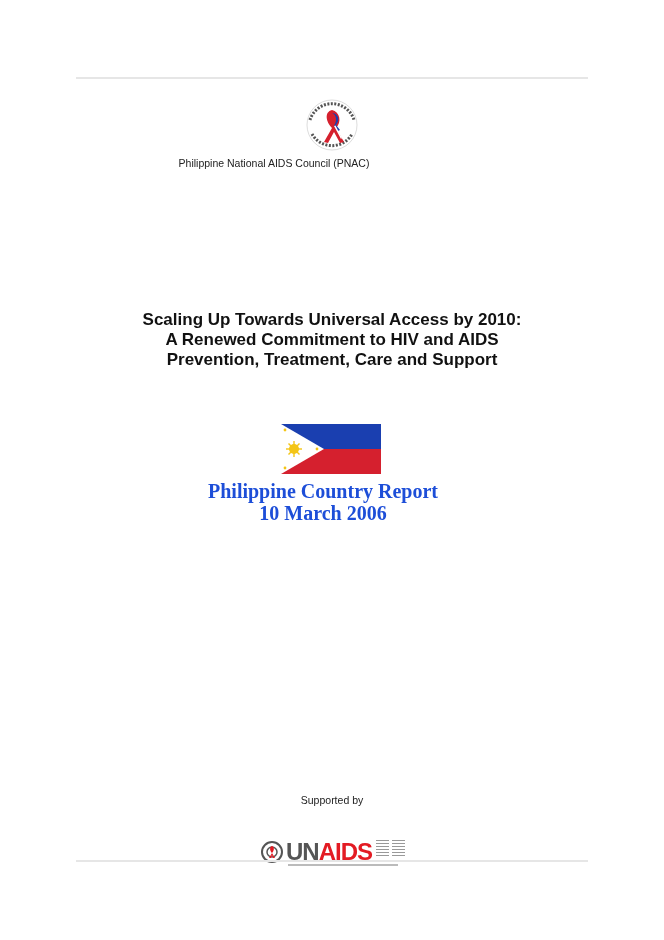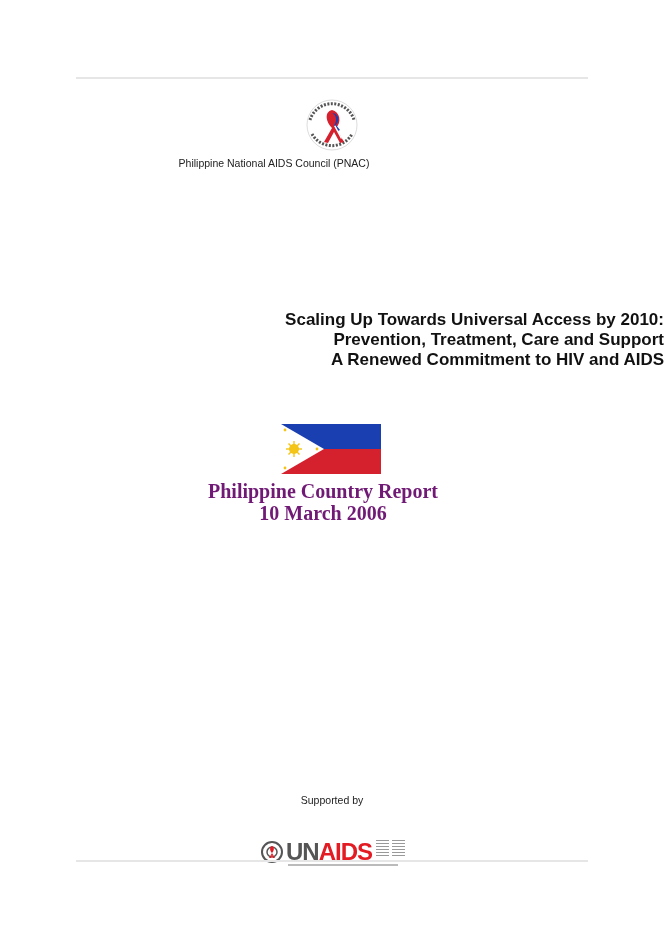--- a/index.html
+++ b/index.html
@@ -2,23 +2,23 @@
 <html><head>
 <meta charset="utf-8">
 <style>
   html, body { margin:0; padding:0; background:#ffffff; }
   body { width:664px; height:940px; position:relative; overflow:hidden; font-family:"Liberation Sans", sans-serif; color:#000; }
   .rule { position:absolute; left:76px; width:512px; height:2px; background:#e6e6e6; }
   .rule.top { top:77px; }
   .rule.bottom { top:860px; }
   .logo { position:absolute; left:302px; top:98px; width:60px; height:54px; }
   .org { position:absolute; left:0; width:548px; top:157px; text-align:center; font-size:10.5px; color:#222; }
-  .title { position:absolute; left:0; width:664px; top:310px; text-align:right; font-weight:bold; font-size:17px; line-height:20px; color:#111; }
+  .title { position:absolute; left:0; width:664px; top:310px; text-align:center; font-weight:bold; font-size:17px; line-height:20px; color:#111; }
   .flag { position:absolute; left:281px; top:424px; width:100px; height:50px; }
-  .report { position:absolute; left:0; width:646px; top:480px; text-align:center; font-family:"Liberation Serif", serif; font-weight:bold; font-size:20px; line-height:22px; color:#701a75; }
+  .report { position:absolute; left:0; width:646px; top:480px; text-align:center; font-family:"Liberation Serif", serif; font-weight:bold; font-size:20px; line-height:22px; color:#1d4ed8; }
   .supported { position:absolute; left:0; width:664px; top:794px; text-align:center; font-size:10.5px; color:#222; }
   .unaids { position:absolute; left:260px; top:840px; height:26px; display:flex; }
   .unaids .emblem { width:24px; height:24px; }
   .unaids .word { font-size:24px; font-weight:bold; letter-spacing:-1px; line-height:24px; margin-left:2px; }
   .unaids .word .un { color:#555; }
   .unaids .word .aids { color:#e31b23; }
   .unaids .cosponsors { display:flex; margin-left:4px; gap:3px; }
   .unaids .cosponsors div { width:13px; height:16px; background:repeating-linear-gradient(#999 0 1px, transparent 1px 3px); }
   .unaids .tagline { position:absolute; left:28px; top:24px; width:110px; height:2px; background:#bbb; }
 </style>
@@ -33,22 +33,22 @@
   <path d="M10 36 A23 23 0 0 0 50 36" fill="none" stroke="#555" stroke-width="3" stroke-dasharray="2 1.5"></path>
   <path d="M30 12 C22 14 24 24 30 30 L22 44 L26 45 L32 34 L38 45 L42 44 L34 30 C40 24 38 14 30 12 Z" fill="#d5202e"></path>
   <path d="M30 15 C35 17 35 23 32 28 L36 33 L38 32 L34 27 C38 22 37 16 30 15 Z" fill="#1a3fb0"></path>
   <path d="M32 28 L39 41 L40 40 L33.5 27.5 Z" fill="#fff"></path>
 </svg>
 
 <div class="org">Philippine National AIDS Council (PNAC)</div>
 
 <div class="title">
   <div>Scaling Up Towards Universal Access by 2010:</div>
+  <div>A Renewed Commitment to HIV and AIDS</div>
   <div>Prevention, Treatment, Care and Support</div>
-  <div>A Renewed Commitment to HIV and AIDS</div>
 </div>
 
 <svg class="flag" viewBox="0 0 100 50">
   <rect x="0" y="0" width="100" height="25" fill="#1a3fb0"></rect>
   <rect x="0" y="25" width="100" height="25" fill="#d5202e"></rect>
   <polygon points="0,0 43,25 0,50" fill="#ffffff"></polygon>
   <circle cx="13" cy="25" r="5" fill="#f4c516"></circle>
   <g stroke="#f4c516" stroke-width="1.4">
     <line x1="13" y1="17" x2="13" y2="33"></line>
     <line x1="5" y1="25" x2="21" y2="25"></line>

